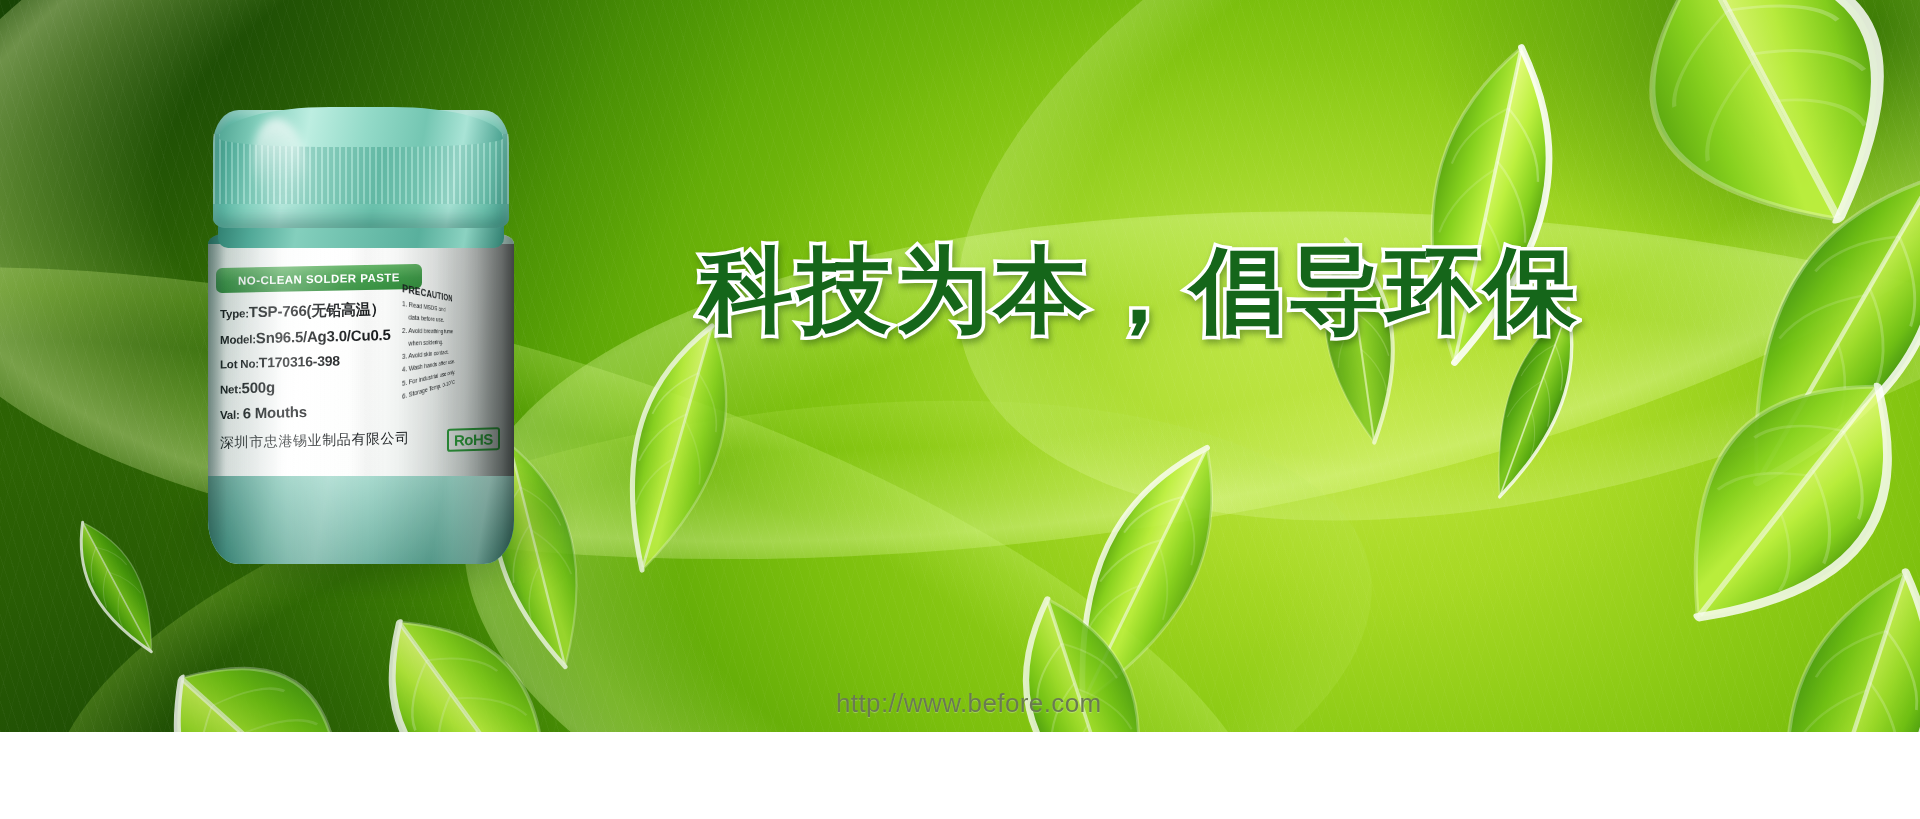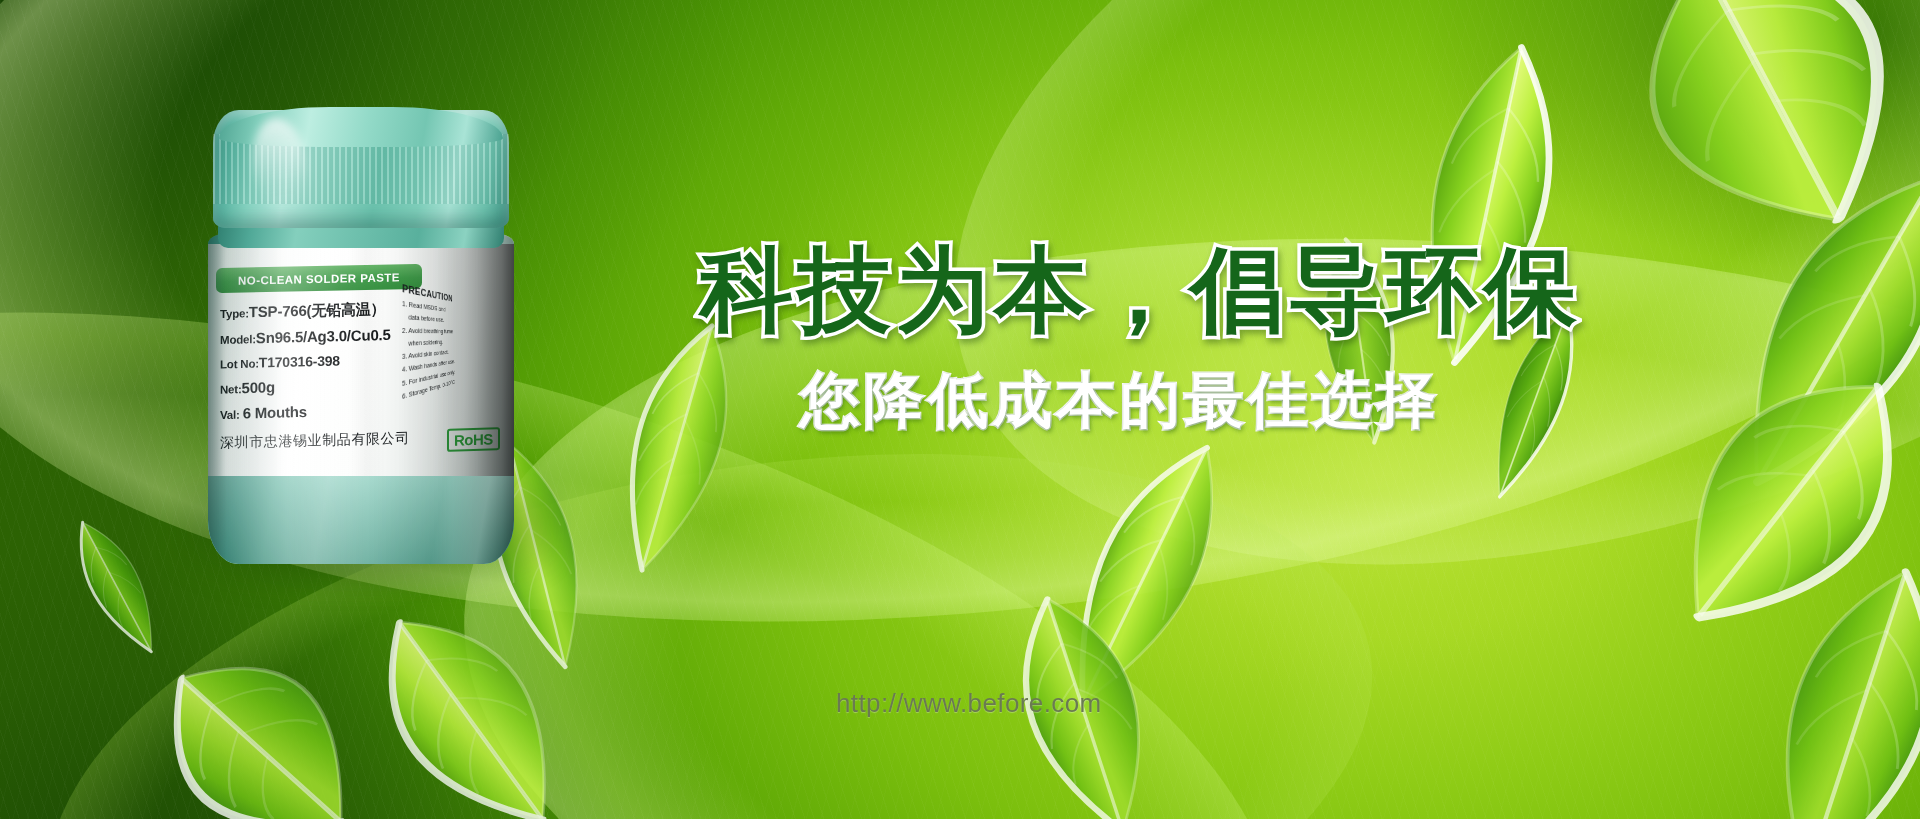--- a/index.html
+++ b/index.html
@@ -1,20 +1,20 @@
 <!DOCTYPE html>
 <html><head>
 <meta charset="utf-8">
 <style>
   html,body{margin:0;padding:0;background:#fff;}
   body{font-family:"Liberation Sans","DejaVu Sans",sans-serif;}
 
   #banner{
     position:relative;
-    width:1920px;height:819px;
+    width:1920px;height:732px;
     overflow:hidden;
     background:#3f8c0c;
   }
 
   
   .bg-base{
     position:absolute;inset:0;
     background:
       radial-gradient(ellipse 1250px 900px at 72% 58%,
          #b7e02e 0%, #a8d924 18%, #8fcc16 34%, #7bbf0d 48%,
@@ -726,18 +726,17 @@
     <div class="neck"></div>
     <div class="cap">
       <div class="cap-ribs"></div>
       <div class="cap-top"></div>
       <div class="cap-gloss"></div>
     </div>
   </div>
 
   <div id="copy">
     <div class="headline">科技为本，倡导环保</div>
-    <div class="subhead">您降低成本的最佳选择</div>
   </div>
 
   <div id="url">http://www.before.com</div>
 
 </div>
 
 </body></html>

